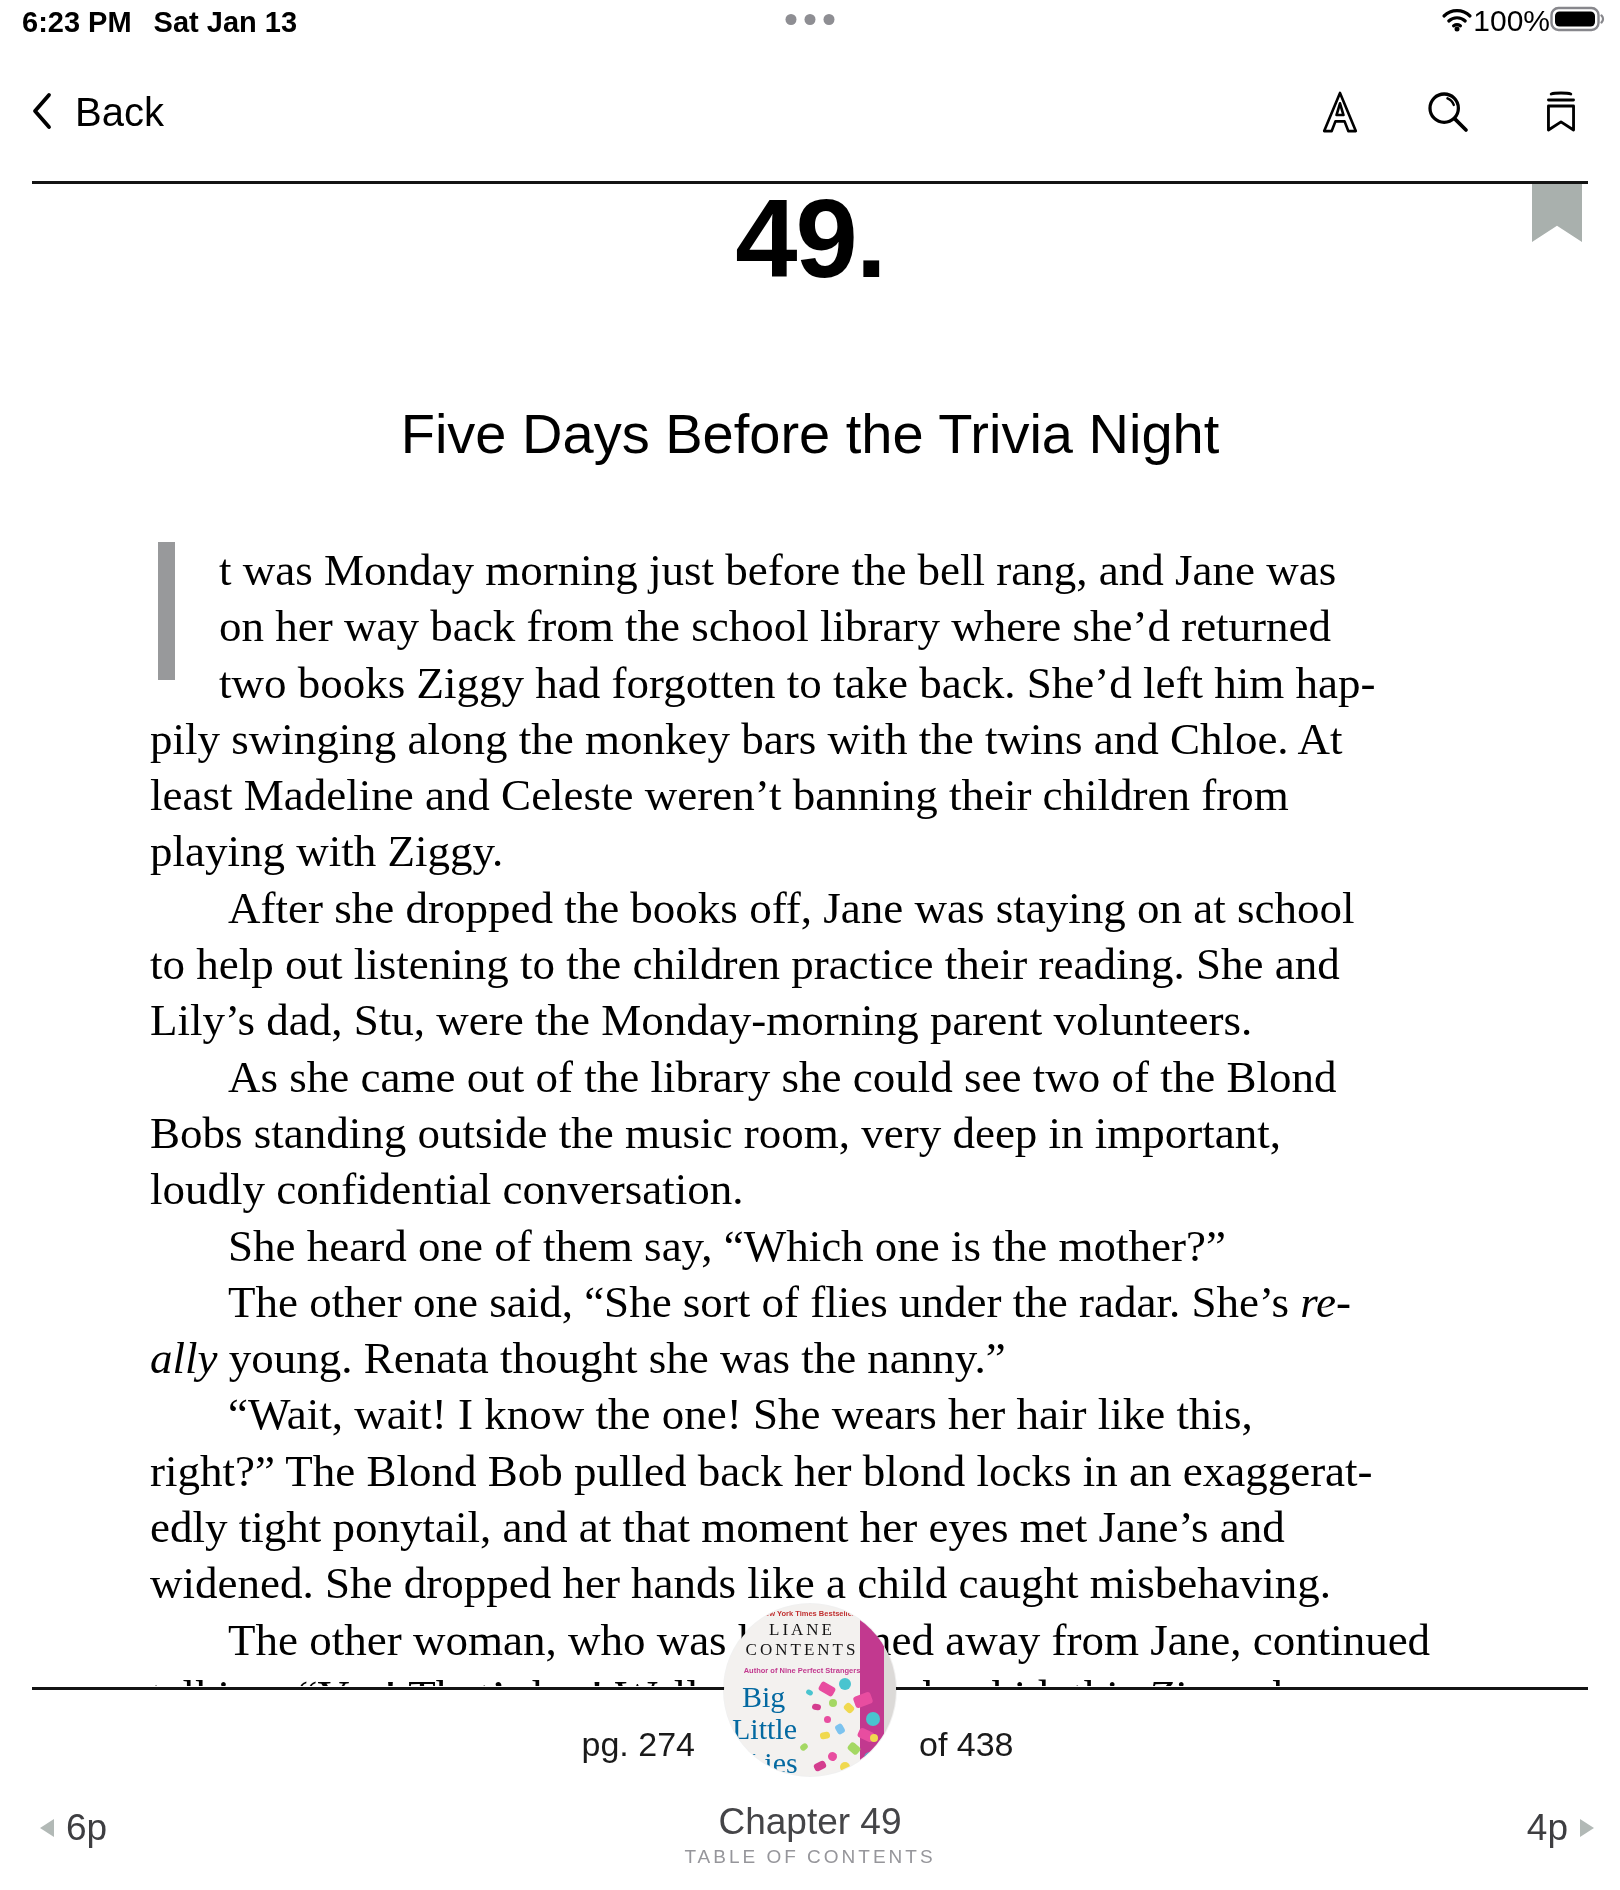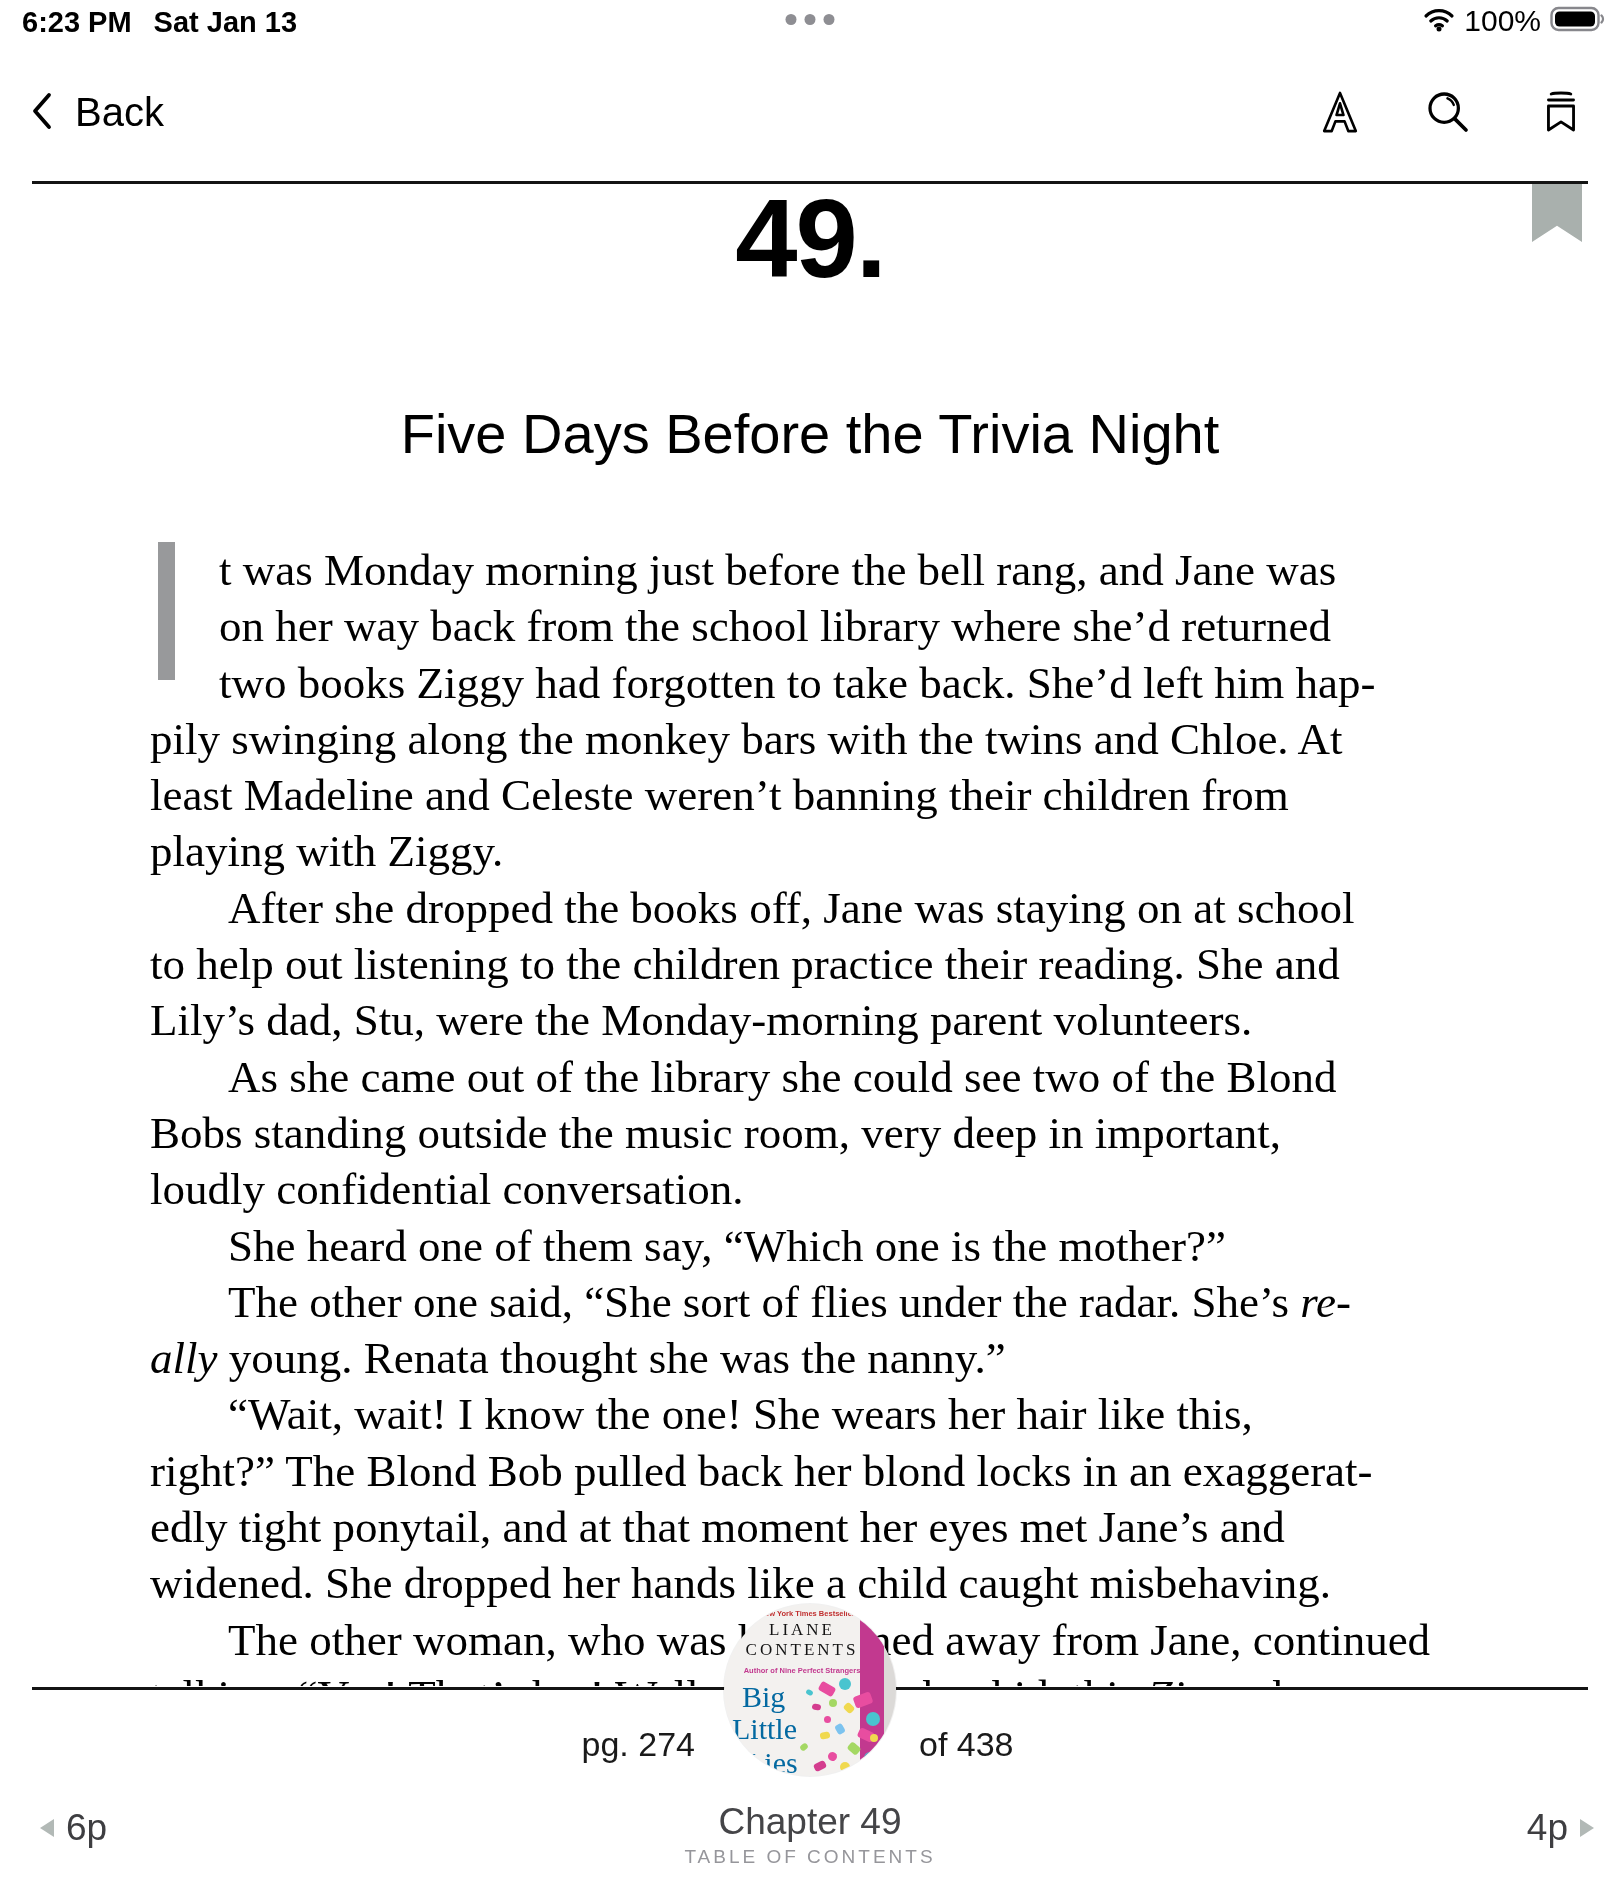--- a/index.html
+++ b/index.html
@@ -4,21 +4,21 @@
 <style>
   html,body{margin:0;padding:0;background:#fff;}
   #page{position:relative;width:1620px;height:1890px;background:#ffffff;overflow:hidden;
         font-family:"Liberation Sans",sans-serif;color:#000;}
 
   
   .status-left{position:absolute;left:22px;top:6px;font-size:29px;font-weight:600;display:flex;gap:22px;}
   .status-date{font-weight:600;}
   .dots{position:absolute;left:50%;top:14px;transform:translateX(-50%);display:flex;gap:8px;}
   .dots i{width:11px;height:11px;border-radius:50%;background:#8e8e93;display:block;}
-  .status-right{position:absolute;right:12px;top:4px;display:flex;align-items:center;gap:9px;}
+  .status-right{position:absolute;right:12px;top:4px;display:flex;align-items:center;}
   .batt-label{font-size:30px;font-weight:400;}
 
   
   .back-btn{position:absolute;left:30px;top:90px;display:flex;align-items:center;gap:21px;cursor:pointer;}
   .back-label{font-size:40px;}
   .nav-icon{position:absolute;top:88px;width:48px;height:48px;cursor:pointer;}
   .icon-font{left:1316px;} .icon-search{left:1424px;} .icon-bookmarks{left:1537px;}
 
   .rule{position:absolute;left:32px;width:1556px;height:3px;background:#141414;}
   .rule-top{top:181px;} .rule-bottom{top:1687px;z-index:1;}

